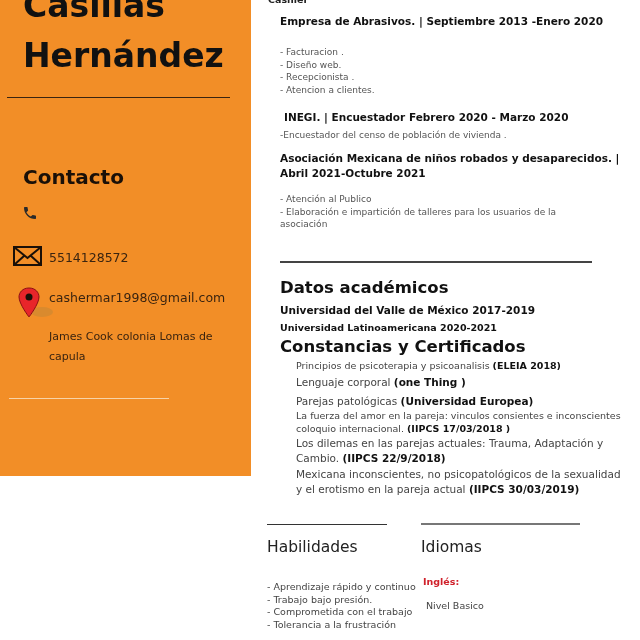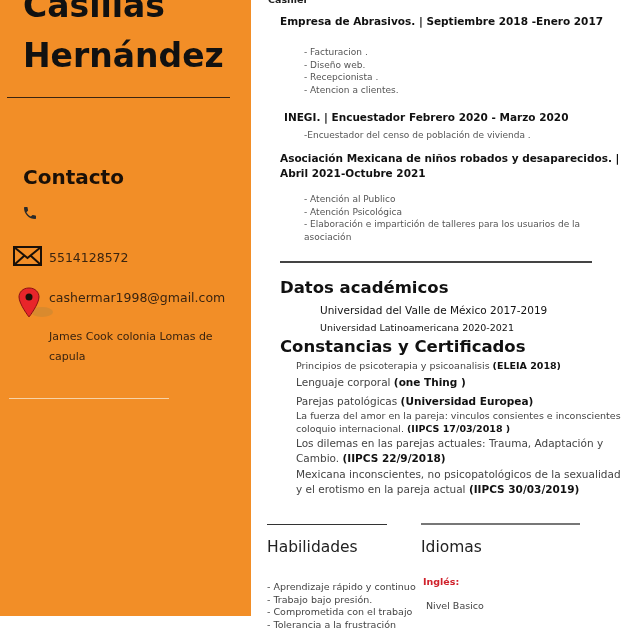--- a/index.html
+++ b/index.html
@@ -1,35 +1,35 @@
 <!DOCTYPE html>
 <html><head>
   <meta charset="utf-8">
   <style>
     * { box-sizing: border-box; margin: 0; padding: 0; }
     html, body { width: 640px; height: 640px; overflow: hidden; background: #ffffff; }
     body { position: relative; font-family: "DejaVu Sans", sans-serif; color: #222; }
 
-    .sidebar { position: absolute; left: 0; top: 0; width: 251px; height: 616px; background: #F28E27; }
+    .sidebar { position: absolute; left: 0; top: 0; width: 251px; height: 476px; background: #F28E27; }
     .name-line { position: absolute; left: 23px; font-family: "DejaVu Sans", sans-serif; font-weight: bold; font-size: 33px; color: #111; letter-spacing: 0px; white-space: nowrap; }
     .name1 { top: -14px; }
     .name2 { top: 36px; }
     .side-divider { position: absolute; left: 7px; top: 97px; width: 223px; height: 1px; background: #3a2410; }
     .profession { position: absolute; left: 23px; top: 119px; font-weight: bold; font-size: 14.5px; color: #1a1008; white-space: nowrap; }
     .contact-title { position: absolute; left: 23px; top: 165px; font-weight: bold; font-size: 20px; color: #1a1008; }
     .contact-text { position: absolute; left: 49px; font-size: 12px; color: #3a2410; white-space: nowrap; line-height: 20px; margin-top: 46px; }
     .icon { position: absolute; }
     .side-bottom-line { position: absolute; left: 9px; top: 398px; width: 160px; height: 1px; background: #f7d3a8; }
     .cashier { position: absolute; left: 268px; top: -6px; font-weight: bold; font-size: 9.5px; color: #222; }
     .job-title { position: absolute; left: 280px; font-weight: bold; font-size: 10.5px; color: #111; white-space: nowrap; line-height: 15px; }
-    .bullets { position: absolute; left: 280px; font-size: 9px; color: #555; line-height: 12.5px; margin-left: 24px; }
+    .bullets { position: absolute; left: 280px; font-size: 9px; color: #555; line-height: 12.5px; }
     .bullets div { white-space: nowrap; }
     .hr { position: absolute; height: 1px; background: #555; }
     .h2 { position: absolute; left: 280px; font-size: 16.5px; font-weight: bold; color: #111; white-space: nowrap; text-align: right; }
-    .edu { position: absolute; left: 280px; font-weight: normal; color: #111; white-space: nowrap; margin-left: 40px; }
+    .edu { position: absolute; left: 280px; font-weight: bold; color: #111; white-space: nowrap; }
     .cert { position: absolute; left: 296px; color: #444; white-space: nowrap; line-height: 14px; }
     .cert b { color: #111; font-weight: bold; }
     .col-title { position: absolute; font-size: 15.5px; color: #222; white-space: nowrap; }
     .skills { position: absolute; left: 267px; top: 581px; font-size: 9.5px; color: #444; line-height: 12.6px; }
     .skills div { white-space: nowrap; }
     .lang-label { position: absolute; left: 423px; top: 576px; font-size: 9.5px; font-weight: bold; color: #d0202a; }
     .lang-level { position: absolute; left: 426px; top: 600px; font-size: 9.5px; color: #444; }
   </style>
 </head>
 <body>
@@ -57,38 +57,37 @@
     <circle cx="11" cy="10" r="3.5" fill="#1a1008"></circle>
   </svg>
   <div class="contact-text" style="top:281px;font-size:11px">James Cook colonia Lomas de</div>
   <div class="contact-text" style="top:301px;font-size:11px">capula</div>
 
   <div class="side-bottom-line"></div>
 </div>
 
 <div class="cashier">Cashier</div>
 
-<div class="job-title" style="top:14px">Empresa de  Abrasivos. | Septiembre 2018 -Enero 2017</div>
+<div class="job-title" style="top:14px">Empresa de  Abrasivos. | Septiembre 2013 -Enero 2020</div>
 <div class="bullets" style="top:46px">
   <div>- Facturacion .</div>
   <div>- Diseño web.</div>
   <div>- Recepcionista .</div>
   <div>- Atencion a clientes.</div>
 </div>
 
 <div class="job-title" style="top:110px;left:284px">INEGI. |  Encuestador  Febrero 2020 - Marzo 2020</div>
 <div class="bullets" style="top:129px">
   <div>-Encuestador del censo de población de vivienda .</div>
 </div>
 
 <div class="job-title" style="top:151px">Asociación Mexicana de niños robados y desaparecidos. |</div>
 <div class="job-title" style="top:166px">Abril  2021-Octubre 2021</div>
 <div class="bullets" style="top:193px">
   <div>- Atención al Publico</div>
-  <div>- Atención Psicológica</div>
   <div>- Elaboración e impartición de talleres para los usuarios de la</div>
   <div>asociación</div>
 </div>
 
 <div class="hr" style="left:280px;top:261px;width:312px;height:2px;background:#444"></div>
 
 <div class="h2" style="top:278px">Datos académicos</div>
 <div class="edu" style="top:304px;font-size:10.5px">Universidad del Valle de México 2017-2019</div>
 <div class="edu" style="top:322px;font-size:9.5px">Universidad Latinoamericana 2020-2021</div>
 

